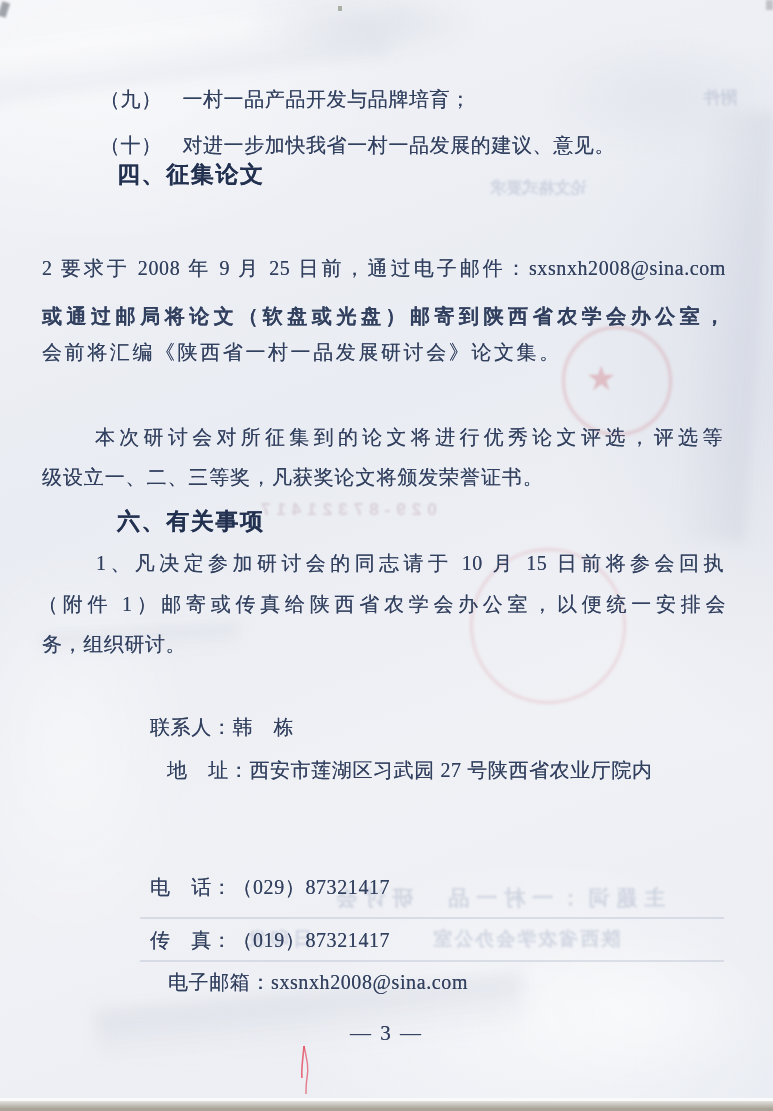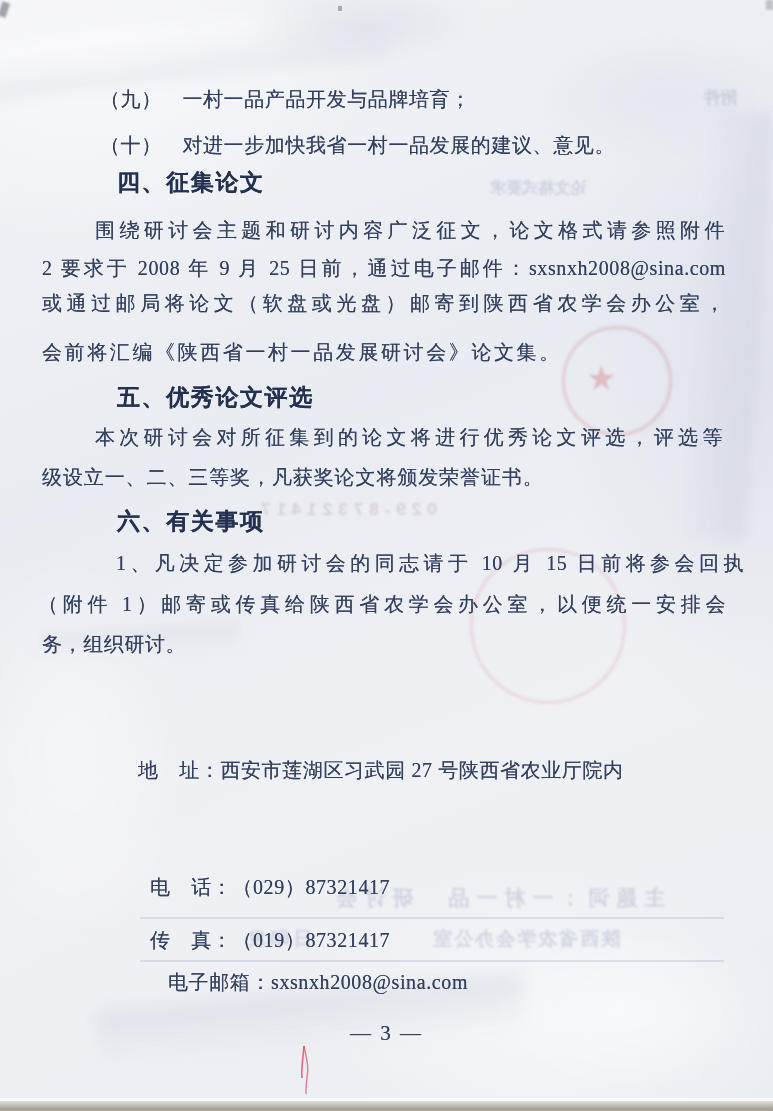--- a/index.html
+++ b/index.html
@@ -79,33 +79,32 @@
   <span class="bleed" style="left:222px;top:926px;width:90px;font-size:19px;letter-spacing:4px;">日印发</span>
   <div class="faintline" style="left:140px;top:917px;width:584px;"></div>
   <div class="faintline" style="left:140px;top:960px;width:584px;"></div>
 
   <div class="stamp" style="left:562px;top:326px;width:104px;height:104px;"></div>
   <div class="stampstar" style="left:586px;top:358px;font-size:34px;">★</div>
   <div class="stamp" style="left:470px;top:548px;width:150px;height:150px;border-color:rgba(205,95,105,.17);"></div>
 
   <div class="line" style="top:86px;left:100px;">（九）　一村一品产品开发与品牌培育；</div>
   <div class="line" style="top:132px;left:100px;">（十）　对进一步加快我省一村一品发展的建议、意见。</div>
-  <div class="line h" style="top:167px;left:117px;">四、征集论文</div>
-  <div class="line j" style="top:217px;left:95px;width:630px;">围绕研讨会主题和研讨内容广泛征文，论文格式请参照附件</div>
+  <div class="line h" style="top:159px;left:117px;">四、征集论文</div>
   <div class="line j" style="top:255px;left:42px;width:684px;">2 要求于 2008 年 9 月 25 日前，通过电子邮件：sxsnxh2008@sina.com</div>
-  <div class="line j" style="top:290px;left:42px;width:683px;">或通过邮局将论文（软盘或光盘）邮寄到陕西省农学会办公室，</div>
+  <div class="line j" style="top:303px;left:42px;width:683px;font-weight:bold;">或通过邮局将论文（软盘或光盘）邮寄到陕西省农学会办公室，</div>
   <div class="line ls3" style="top:339px;left:42px;">会前将汇编《陕西省一村一品发展研讨会》论文集。</div>
-  <div class="line h" style="top:382px;left:117px;">五、优秀论文评选</div>
   <div class="line j" style="top:424px;left:95px;width:628px;">本次研讨会对所征集到的论文将进行优秀论文评选，评选等</div>
   <div class="line" style="top:464px;left:42px;letter-spacing:.9px;">级设立一、二、三等奖，凡获奖论文将颁发荣誉证书。</div>
   <div class="line h" style="top:506px;left:117px;">六、有关事项</div>
-  <div class="line j" style="top:550px;left:96px;width:628px;margin-left:20px;">1、凡决定参加研讨会的同志请于 10 月 15 日前将参会回执</div>
+  <div class="line j" style="top:550px;left:96px;width:628px;">1、凡决定参加研讨会的同志请于 10 月 15 日前将参会回执</div>
   <div class="line j" style="top:591px;left:38px;width:688px;">（附件 1）邮寄或传真给陕西省农学会办公室，以便统一安排会</div>
   <div class="line" style="top:631px;left:42px;">务，组织研讨。</div>
-  <div class="line" style="top:757px;left:138px;text-align:center;">地　址：西安市莲湖区习武园 27 号陕西省农业厅院内</div>
+  <div class="line" style="top:714px;left:150px;">联系人：韩　栋</div>
+  <div class="line" style="top:757px;left:167px;text-align:center;">地　址：西安市莲湖区习武园 27 号陕西省农业厅院内</div>
   <div class="line" style="top:874px;left:150px;">电　话：（029）87321417</div>
   <div class="line" style="top:927px;left:150px;">传　真：（019）87321417</div>
   <div class="line" style="top:969px;left:168px;">电子邮箱：sxsnxh2008@sina.com</div>
   <div class="line pagenum" style="top:1021px;">— 3 —</div>
 
   <svg style="position:absolute;left:296px;top:1044px;" width="22" height="52" viewBox="0 0 22 52">
     <path d="M8,2 C7,14 5,26 6,34" stroke="rgba(225,60,80,.75)" stroke-width="1.6" fill="none"></path>
     <path d="M8,2 C11,16 13,24 11,34 C10,40 10,46 10,50" stroke="rgba(225,60,80,.65)" stroke-width="1.4" fill="none"></path>
   </svg>
 

